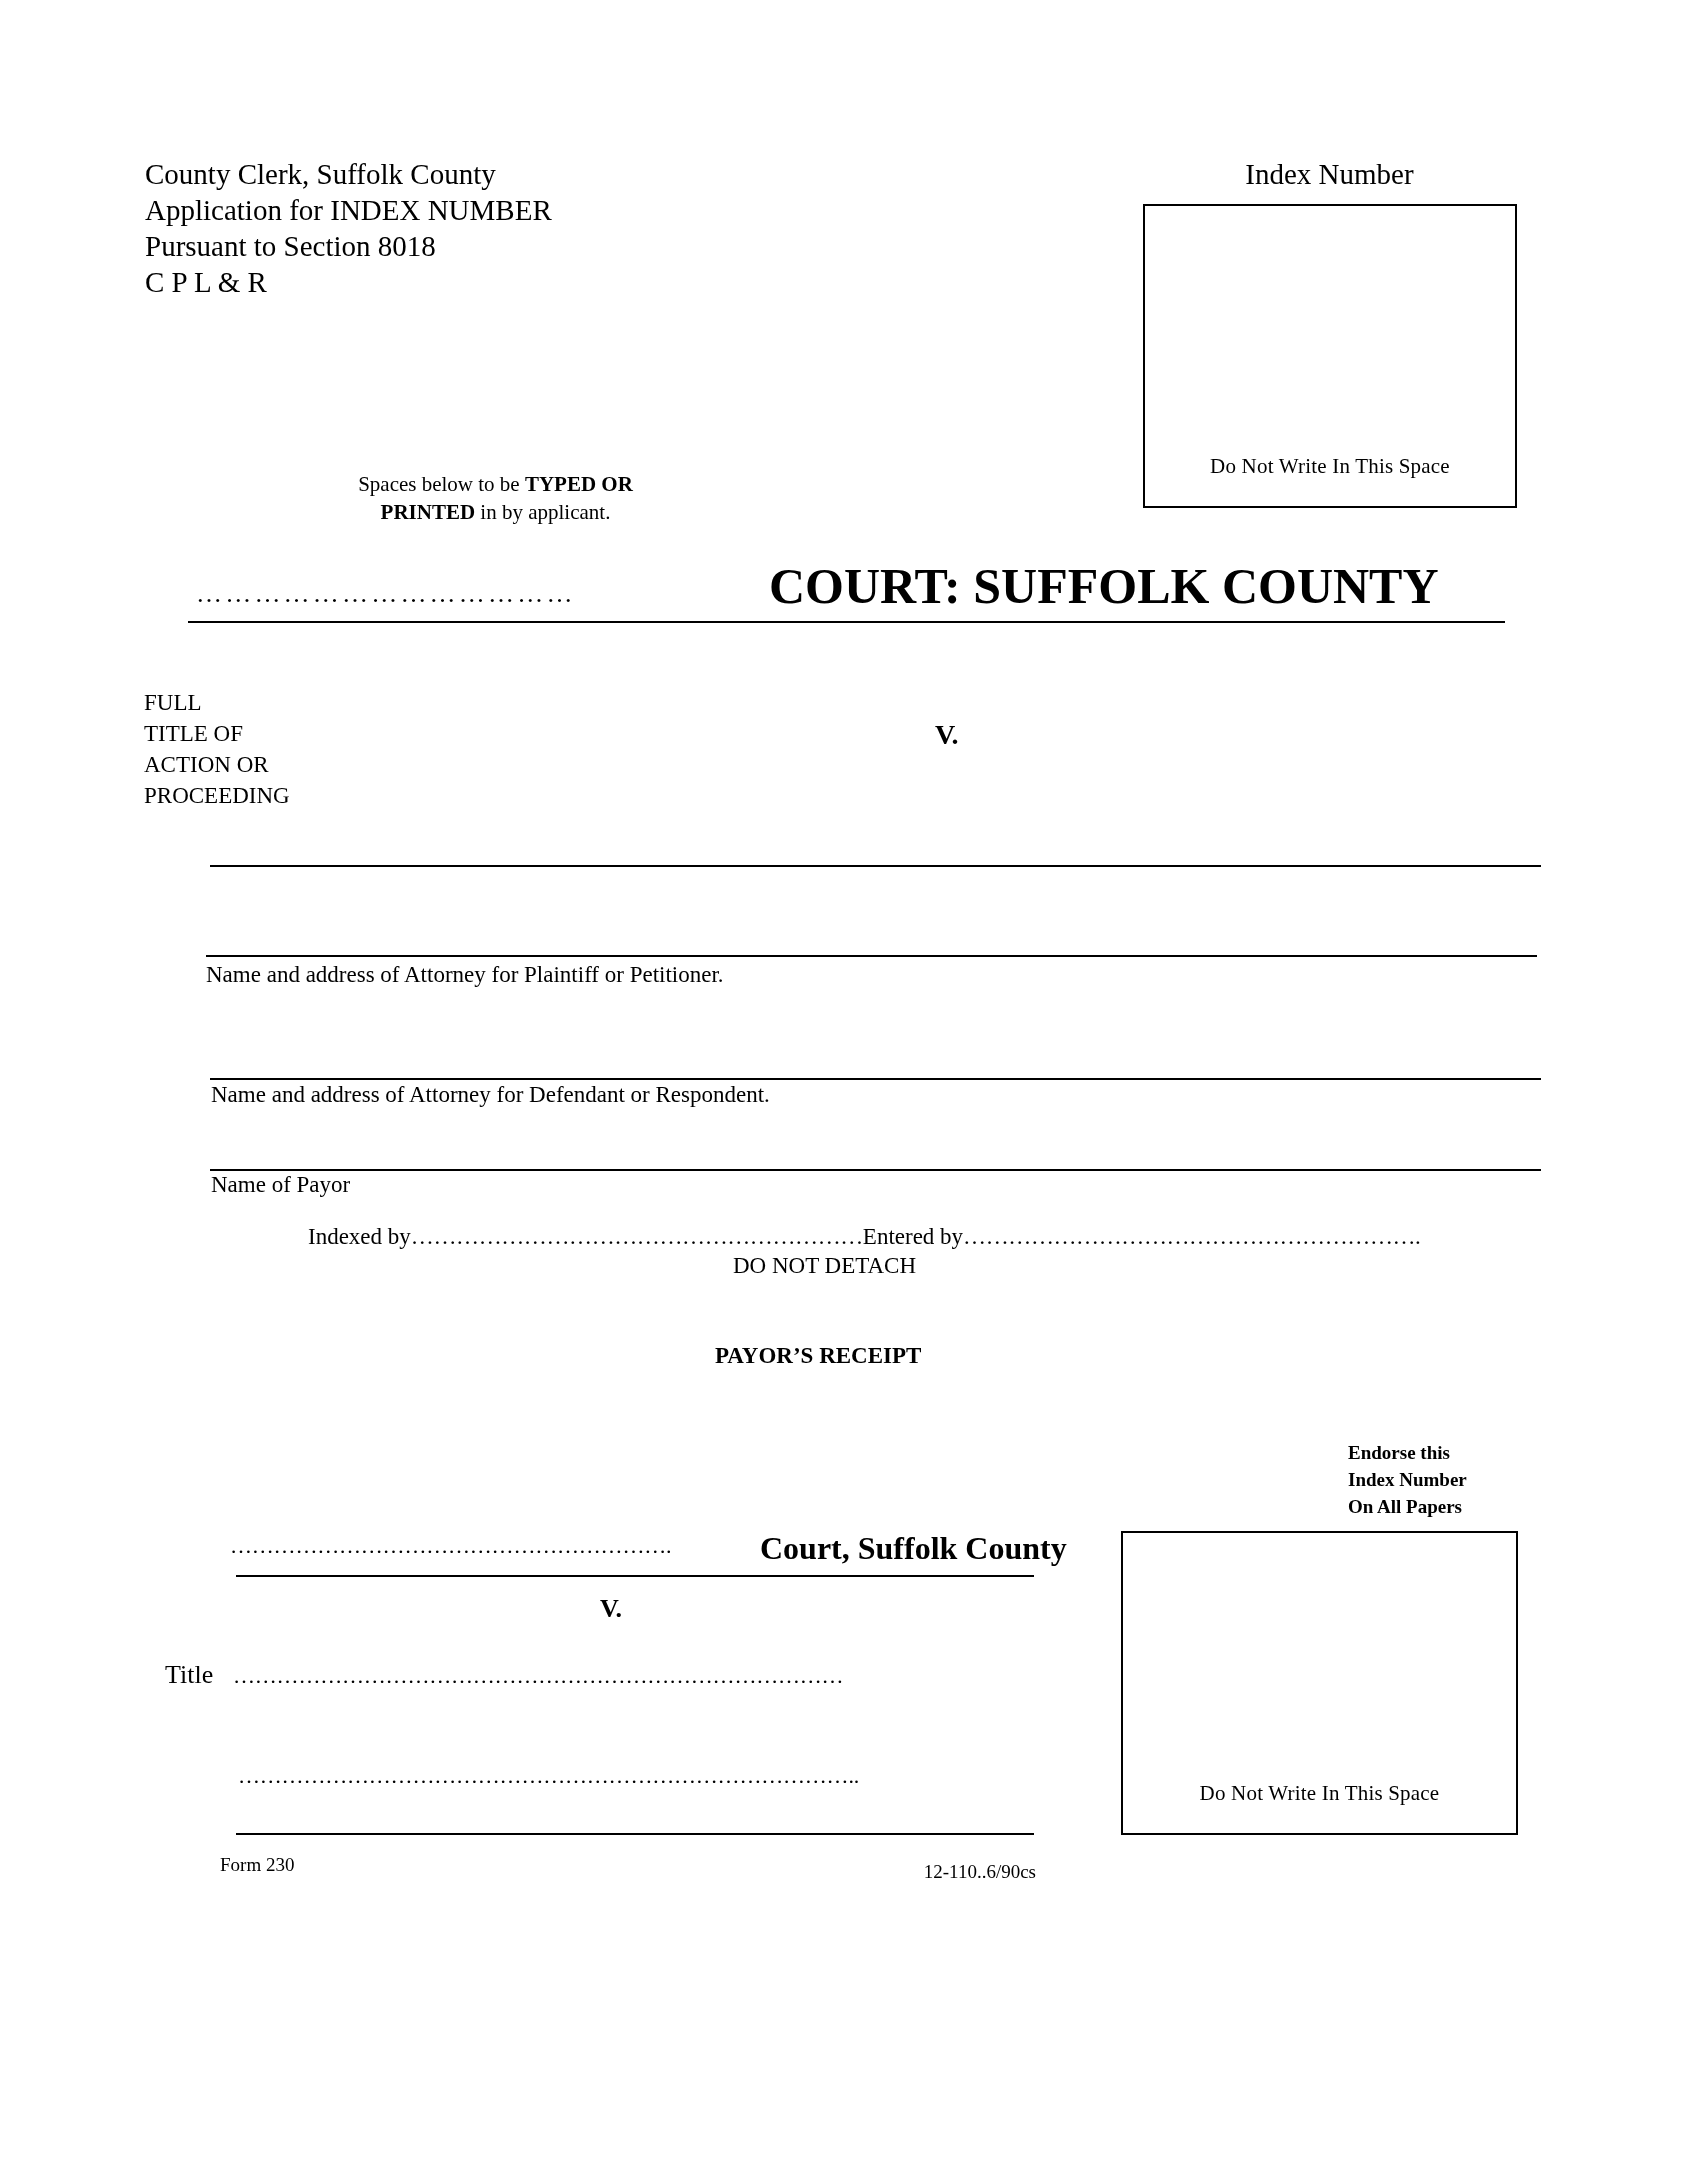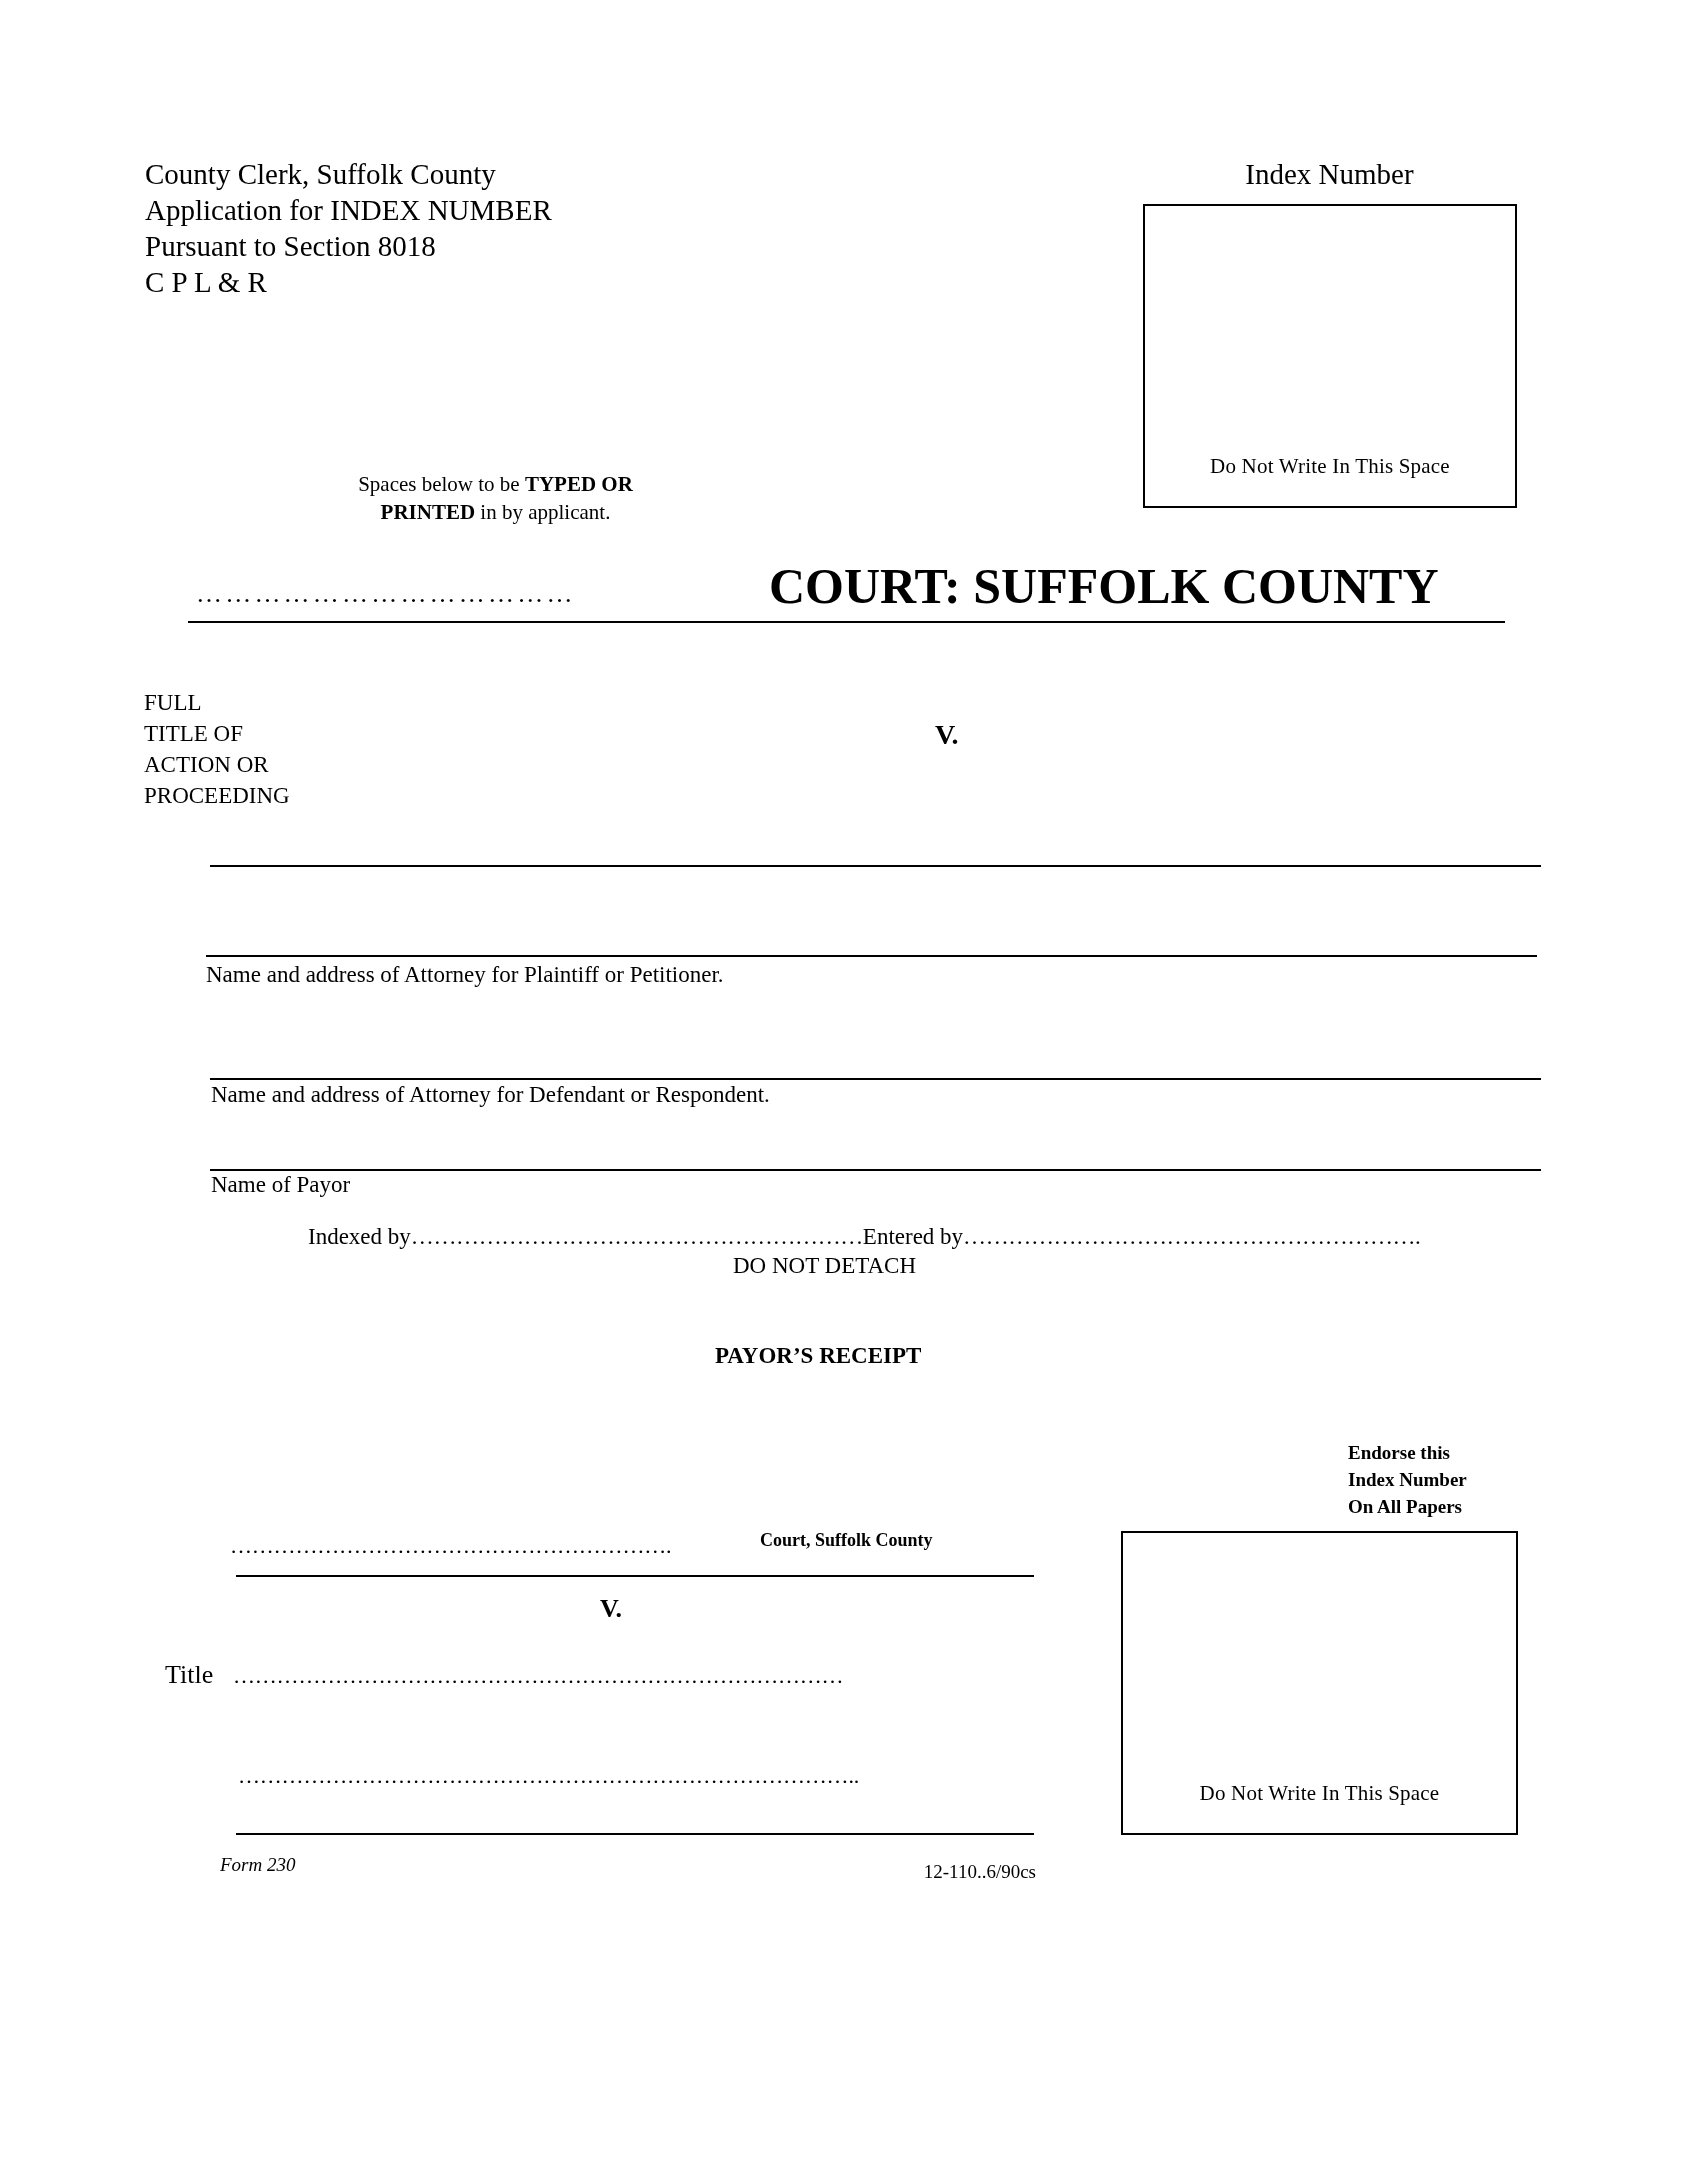--- a/index.html
+++ b/index.html
@@ -67,26 +67,26 @@
   <div>Endorse this</div>
   <div>Index Number</div>
   <div>On All Papers</div>
 </div>
 
 <div class="box" style="left:1121px; top:1531px; width:397px; height:304px;">
   <div class="box-note" style="top:248px;">Do Not Write In This Space</div>
 </div>
 
 <div class="abs dots" style="left:230px; top:1533px; font-size:22px; width:530px; letter-spacing:-0.2px;">…………………………………………………….</div>
-<div class="abs b" style="left:760px; top:1530px; font-size:18px;">Court, Suffolk County</div>
+<div class="abs b" style="left:760px; top:1530px; font-size:32px;">Court, Suffolk County</div>
 <div class="rule" style="left:236px; width:798px; top:1575px;"></div>
 
 <div class="abs b" style="left:600px; top:1594px; font-size:26px;">V.</div>
 
 <div class="abs" style="left:165px; top:1660px; font-size:26px;">Title</div>
 <div class="abs dots" style="left:233px; top:1663px; font-size:22px; width:772px; letter-spacing:-0.2px;">…………………………………………………………………………</div>
 <div class="abs dots" style="left:238px; top:1763px; font-size:22px; width:787px; letter-spacing:-0.2px;">…………………………………………………………………………..</div>
 
 <div class="rule" style="left:236px; width:798px; top:1833px;"></div>
 
-<div class="abs" style="left:220px; top:1854px; font-size:19px;font-style:italic;">Form 230</div>
+<div class="abs" style="left:220px; top:1854px; font-size:19px;">Form 230</div>
 <div class="abs" style="left:897px; width:139px; text-align:right; top:1854px; font-size:19px;margin-top:7px;">12-110..6/90cs</div>
 
 
 </body></html>

